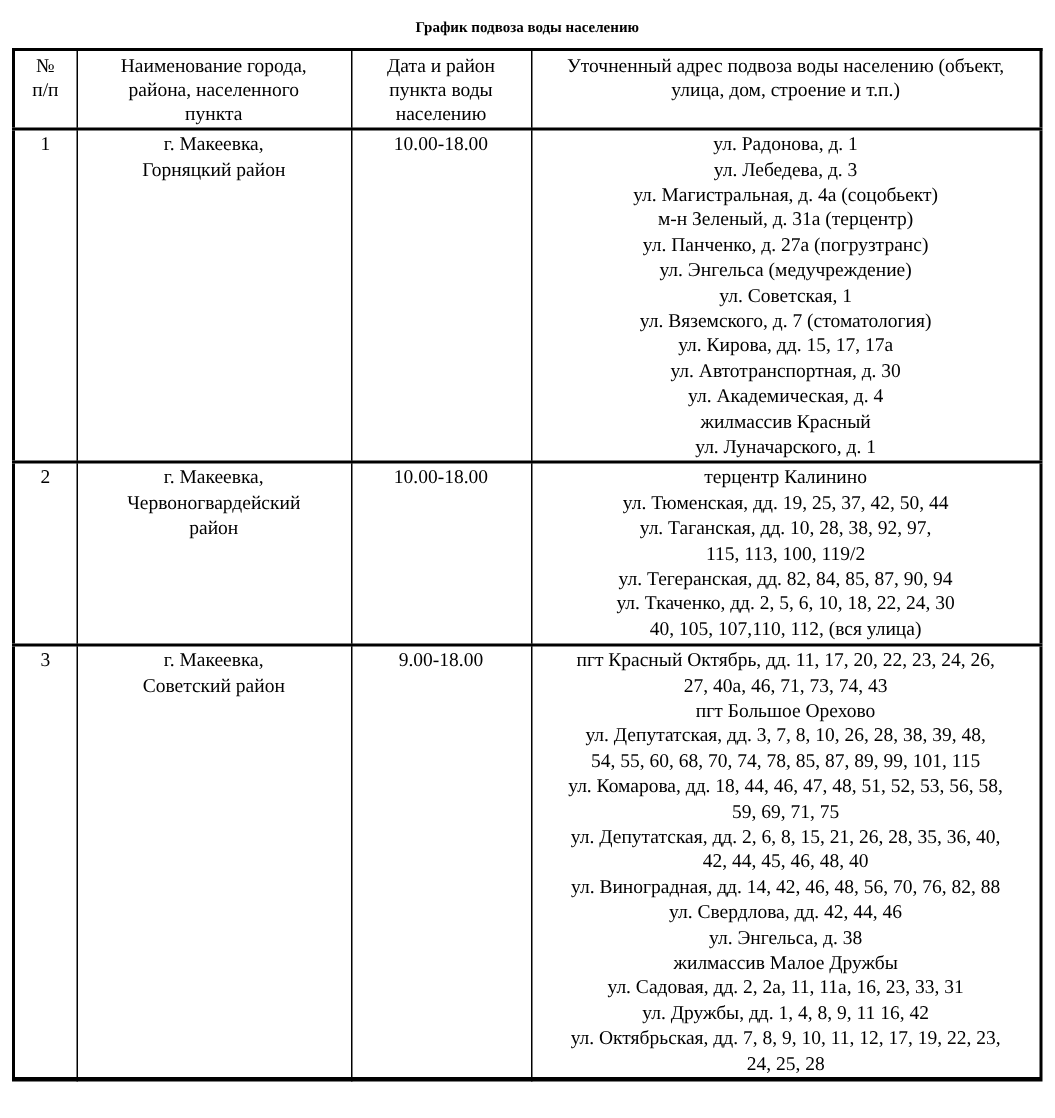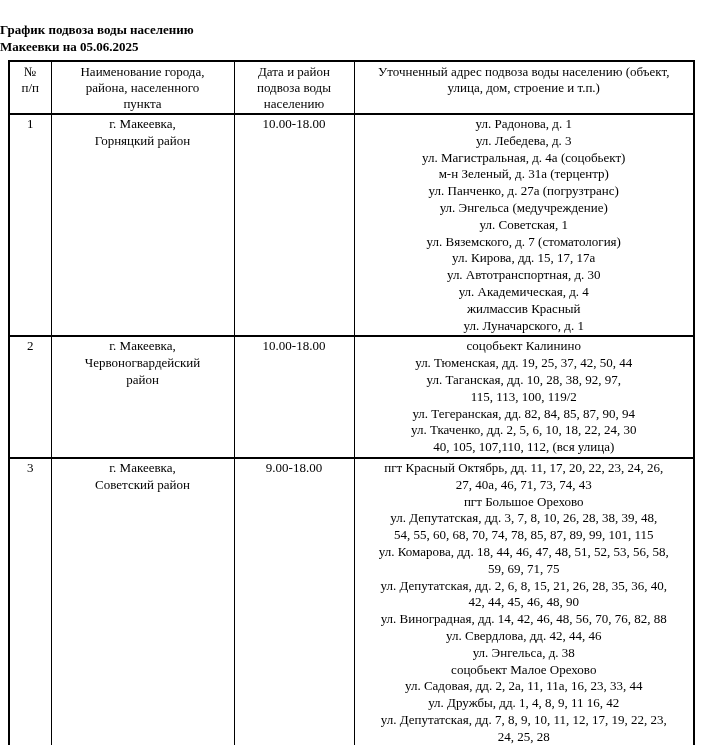--- a/index.html
+++ b/index.html
@@ -12,25 +12,25 @@
     color: #000000;
     -webkit-font-smoothing: antialiased;
   }
   .page {
     width: 703px;
     height: 745px;
     overflow: hidden;
     background: #ffffff;
   }
   .title {
-    text-align: left;
+    text-align: center;
     font-weight: bold;
-    font-size: 13px;
+    font-size: 10px;
     line-height: 17px;
-    padding-top: 21px;
+    padding-top: 10px;
   }
   table.schedule {
     border-collapse: collapse;
     table-layout: fixed;
     width: 685px;
     margin: 5px 0 0 8px;
     border: 2px solid #000000;
     border-bottom: 3px solid #000000;
   }
   col.c1 { width: 42px; }
@@ -57,21 +57,20 @@
     line-height: 16.8px;
   }
   td div, th div { white-space: normal; }
 </style>
 </head>
 <body>
 
 <div class="page">
   <div class="title">
     <div>График подвоза воды населению</div>
-    <div>Макеевки на 05.06.2025</div>
   </div>
 
   <table class="schedule">
     <colgroup>
       <col class="c1">
         <col class="c2">
         <col class="c3">
         <col class="c4">
     </colgroup>
     <thead>
@@ -80,21 +79,21 @@
             <div>№</div>
             <div>п/п</div>
           </th>
           <th>
             <div>Наименование города,</div>
             <div>района, населенного</div>
             <div>пункта</div>
           </th>
           <th>
             <div>Дата и район</div>
-            <div>подвоза воды</div>
+            <div>пункта воды</div>
             <div>населению</div>
           </th>
           <th>
             <div>Уточненный адрес подвоза воды населению (объект,</div>
             <div>улица, дом, строение и т.п.)</div>
           </th>
         </tr>
     </thead>
     <tbody>
         <tr>
@@ -130,21 +129,21 @@
           </td>
           <td>
             <div>г. Макеевка,</div>
             <div>Червоногвардейский</div>
             <div>район</div>
           </td>
           <td>
             <div>10.00-18.00</div>
           </td>
           <td>
-            <div>соцобьект Калинино</div>
+            <div>терцентр Калинино</div>
             <div>ул. Тюменская, дд. 19, 25, 37, 42, 50, 44</div>
             <div>ул. Таганская, дд. 10, 28, 38, 92, 97,</div>
             <div>115, 113, 100, 119/2</div>
             <div>ул. Тегеранская, дд. 82, 84, 85, 87, 90, 94</div>
             <div>ул. Ткаченко, дд. 2, 5, 6, 10, 18, 22, 24, 30</div>
             <div>40, 105, 107,110, 112, (вся улица)</div>
           </td>
         </tr>
         <tr>
           <td>
@@ -159,26 +158,26 @@
           </td>
           <td>
             <div>пгт Красный Октябрь, дд. 11, 17, 20, 22, 23, 24, 26,</div>
             <div>27, 40а, 46, 71, 73, 74, 43</div>
             <div>пгт Большое Орехово</div>
             <div>ул. Депутатская, дд. 3, 7, 8, 10, 26, 28, 38, 39, 48,</div>
             <div>54, 55, 60, 68, 70, 74, 78, 85, 87, 89, 99, 101, 115</div>
             <div>ул. Комарова, дд. 18, 44, 46, 47, 48, 51, 52, 53, 56, 58,</div>
             <div>59, 69, 71, 75</div>
             <div>ул. Депутатская, дд. 2, 6, 8, 15, 21, 26, 28, 35, 36, 40,</div>
-            <div>42, 44, 45, 46, 48, 90</div>
+            <div>42, 44, 45, 46, 48, 40</div>
             <div>ул. Виноградная, дд. 14, 42, 46, 48, 56, 70, 76, 82, 88</div>
             <div>ул. Свердлова, дд. 42, 44, 46</div>
             <div>ул. Энгельса, д. 38</div>
-            <div>соцобьект Малое Орехово</div>
-            <div>ул. Садовая, дд. 2, 2а, 11, 11а, 16, 23, 33, 44</div>
+            <div>жилмассив Малое Дружбы</div>
+            <div>ул. Садовая, дд. 2, 2а, 11, 11а, 16, 23, 33, 31</div>
             <div>ул. Дружбы, дд. 1, 4, 8, 9, 11 16, 42</div>
-            <div>ул. Депутатская, дд. 7, 8, 9, 10, 11, 12, 17, 19, 22, 23,</div>
+            <div>ул. Октябрьская, дд. 7, 8, 9, 10, 11, 12, 17, 19, 22, 23,</div>
             <div>24, 25, 28</div>
           </td>
         </tr>
       </tbody>
   </table>
 </div>
 
 </body></html>

